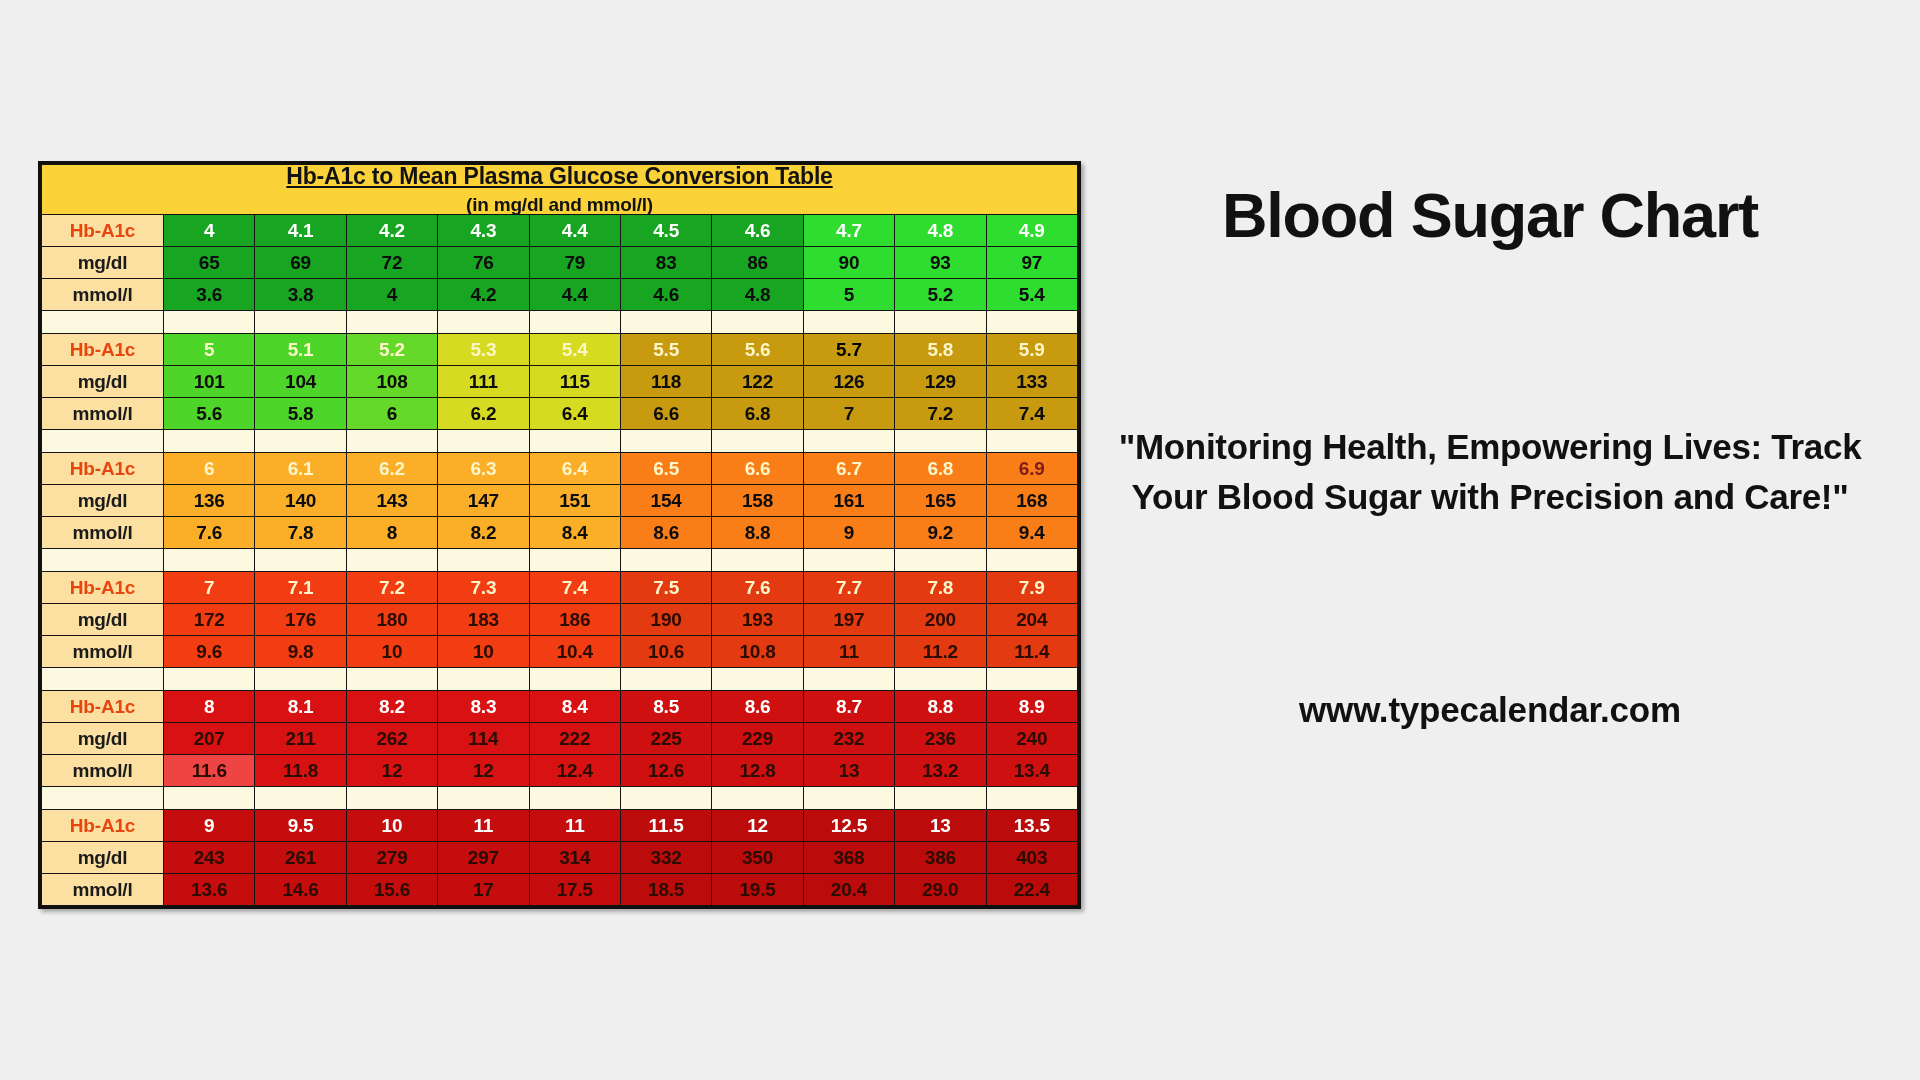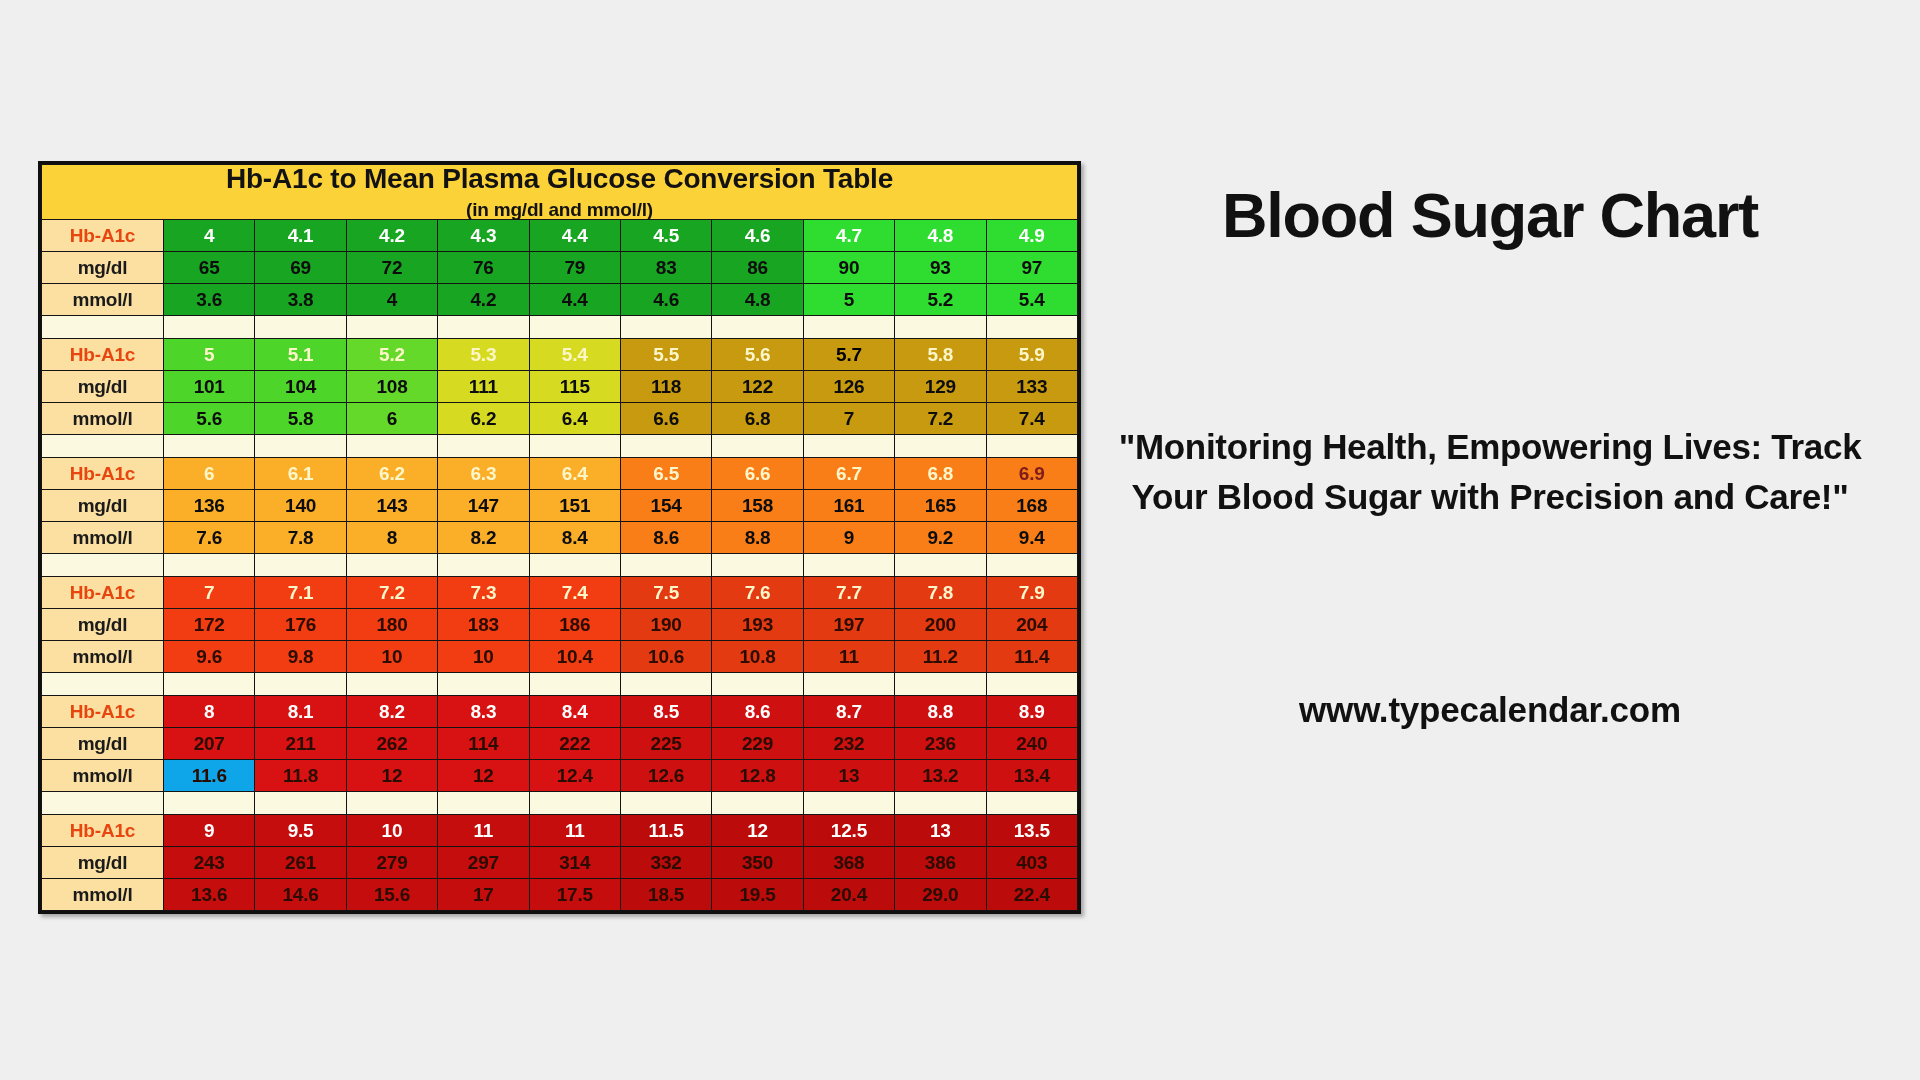--- a/index.html
+++ b/index.html
@@ -42,21 +42,21 @@
   td.title-cell{
     background:#fcd239;
     border:none;
     border-bottom:1.6px solid #141414;
     height:62px;
     color:#121212;
     font-size:20px;
     font-weight:bold;
     padding:4px 0 6px;
   }
-  td.title-cell .t1{display:block;font-size:28px;letter-spacing:-.2px;}
+  td.title-cell .t1{display:block;font-size:23px;letter-spacing:-.2px;text-decoration:underline;}
   td.title-cell .t2{display:block;font-size:19px;margin-top:7px;letter-spacing:-.2px;}
 
   
   col.c-label{width:122px;}
   col.c-w{width:auto;}
 
   td.lbl{
     background:#fbe0a2;
     font-size:19.5px;
     font-weight:bold;
@@ -361,21 +361,21 @@
             <td style="background:#d81212;color:#2a0c00">114</td>
             <td style="background:#d81212;color:#2a0c00">222</td>
             <td style="background:#cf1010;color:#2a0c00">225</td>
             <td style="background:#cf1010;color:#2a0c00">229</td>
             <td style="background:#cf1010;color:#2a0c00">232</td>
             <td style="background:#cf1010;color:#2a0c00">236</td>
             <td style="background:#cf1010;color:#2a0c00">240</td>
           </tr>
           <tr>
             <td class="lbl unit">mmol/l</td>
-            <td style="background:#0ea5e9;color:#2a0c00">11.6</td>
+            <td style="background:#ef4444;color:#2a0c00">11.6</td>
             <td style="background:#d81212;color:#2a0c00">11.8</td>
             <td style="background:#d81212;color:#2a0c00">12</td>
             <td style="background:#d81212;color:#2a0c00">12</td>
             <td style="background:#d81212;color:#2a0c00">12.4</td>
             <td style="background:#cf1010;color:#2a0c00">12.6</td>
             <td style="background:#cf1010;color:#2a0c00">12.8</td>
             <td style="background:#cf1010;color:#2a0c00">13</td>
             <td style="background:#cf1010;color:#2a0c00">13.2</td>
             <td style="background:#cf1010;color:#2a0c00">13.4</td>
           </tr>

